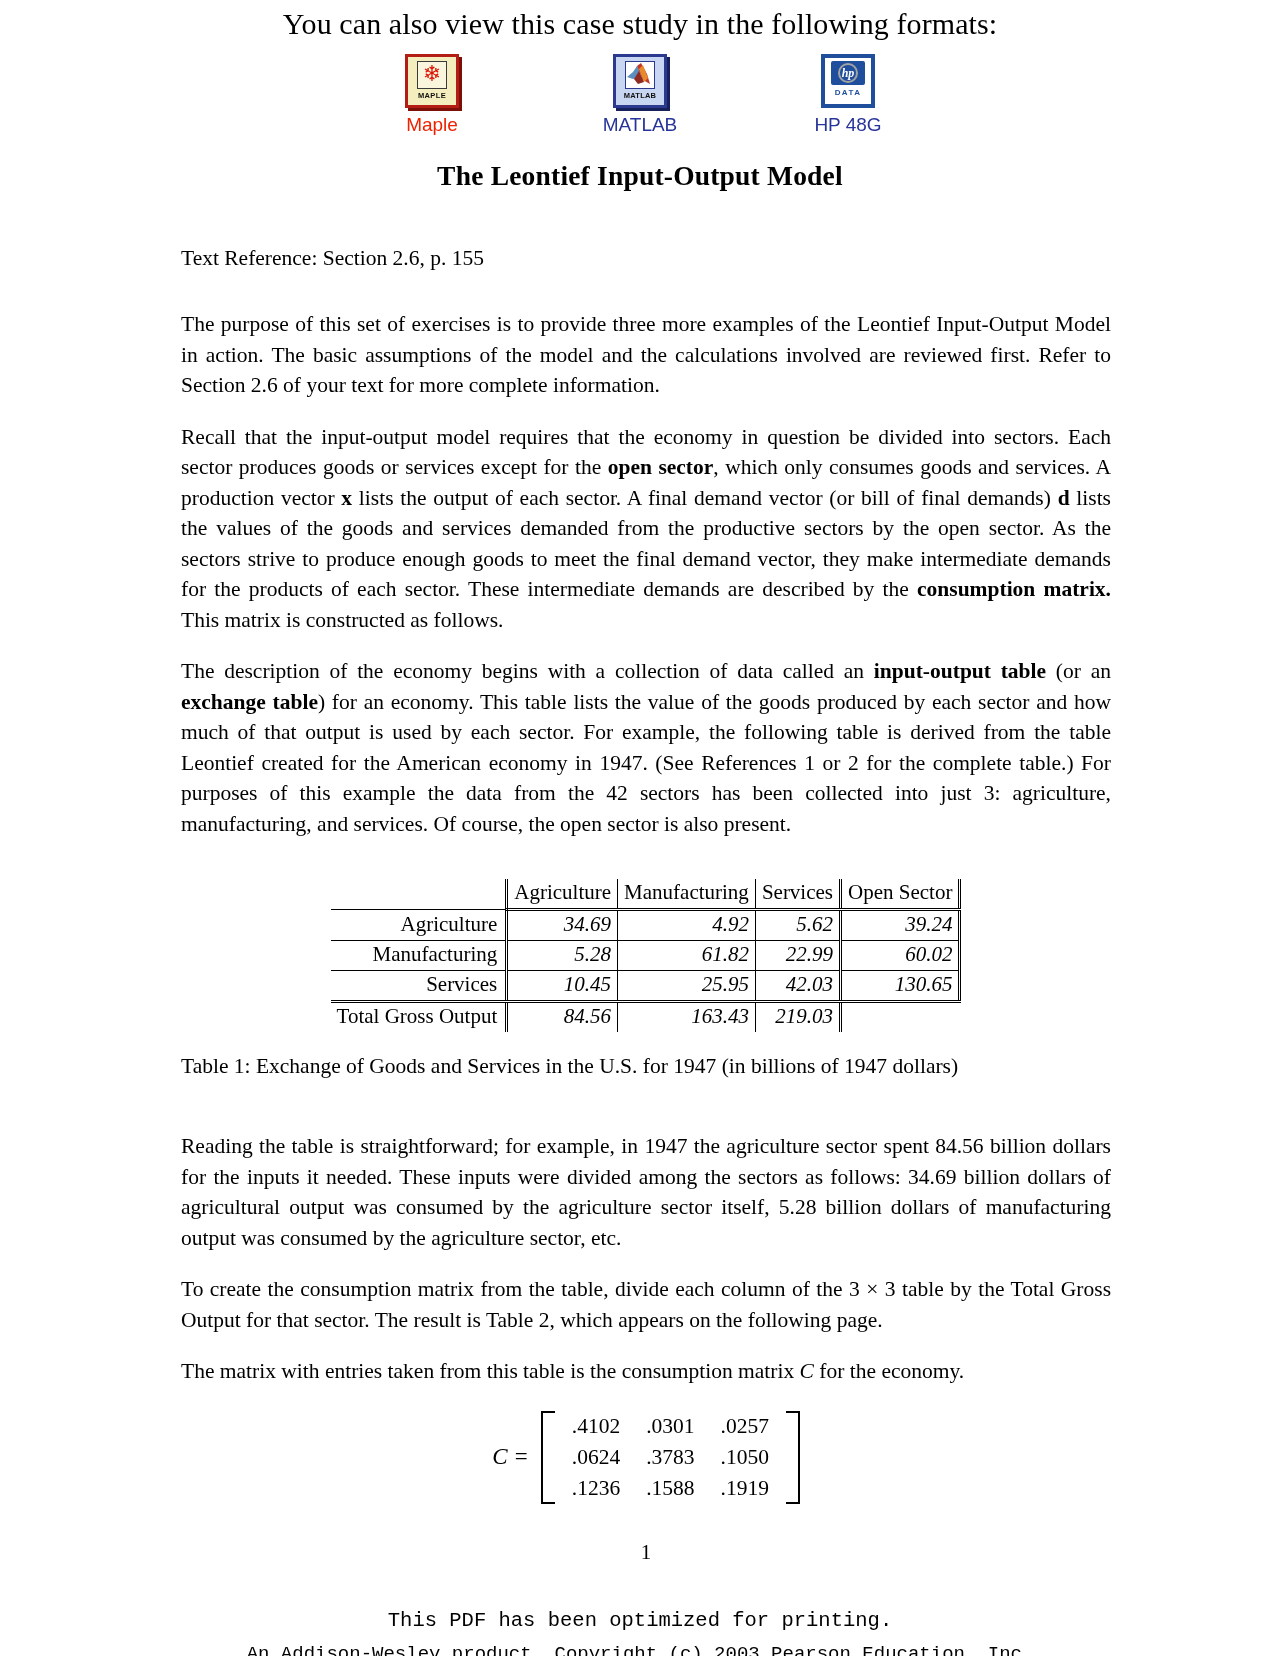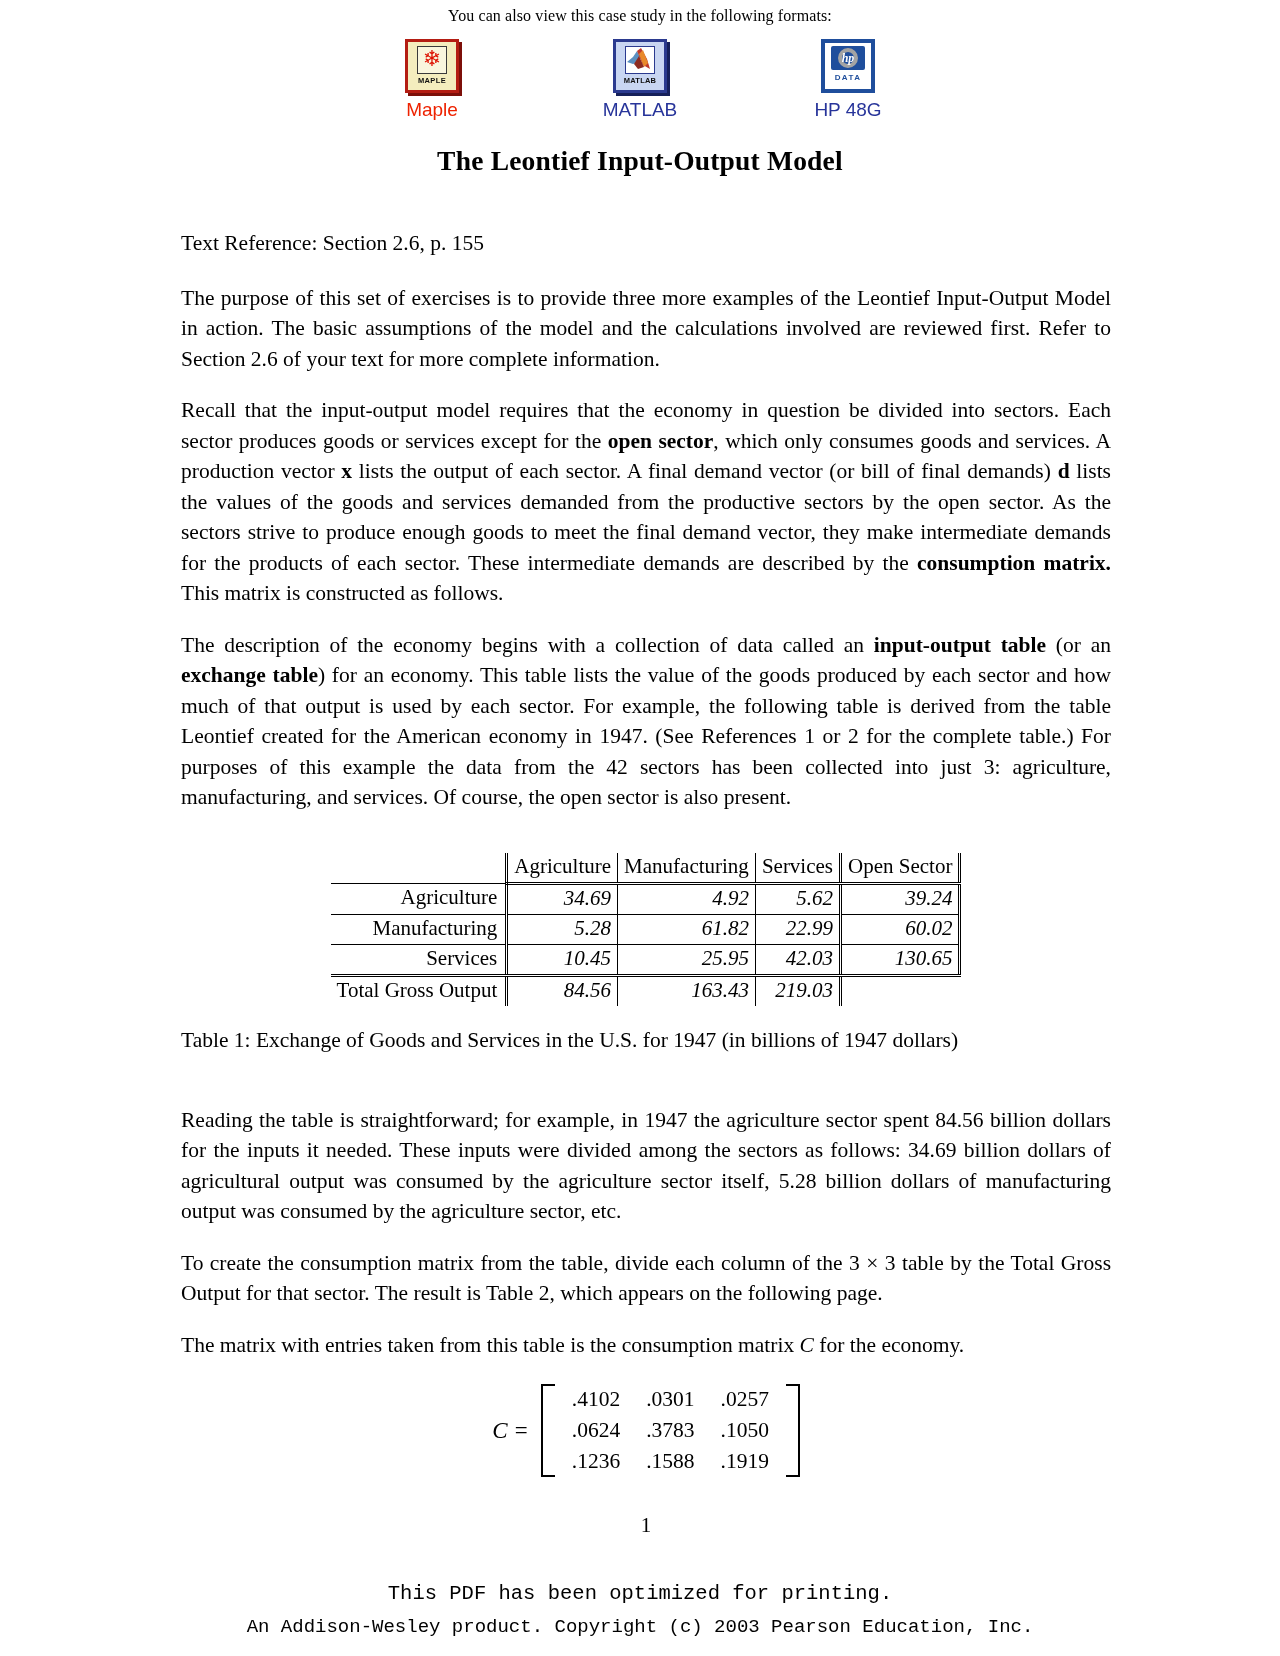--- a/index.html
+++ b/index.html
@@ -19,21 +19,21 @@
   .page {
     width: 1280px;
     height: 1656px;
     position: relative;
     box-sizing: border-box;
   }
 
   
   .formats-intro {
     text-align: center;
-    font-size: 16px;
+    font-size: 30px;
     line-height: 1.1;
     padding-top: 7px;
     letter-spacing: 0.1px;
   }
 
   .format-row {
     display: flex;
     justify-content: center;
     align-items: flex-start;
     gap: 78px;
@@ -142,21 +142,21 @@
     margin-top: 3px;
     background: #1f4e9c;
     border-radius: 2px;
     display: flex;
     align-items: center;
     justify-content: center;
   }
   .hp-oval {
     width: 20px; height: 20px;
     border-radius: 50%;
-    border: 4px solid #a3a3a3;
+    border: 2px solid #a3a3a3;
     display: flex;
     align-items: center;
     justify-content: center;
     font-family: "Liberation Serif", serif;
     font-style: italic;
     font-weight: bold;
     font-size: 12px;
     color: #ffffff;
     line-height: 1;
     box-sizing: border-box;
@@ -191,21 +191,21 @@
     font-weight: normal;
     margin-top: 54px;
   }
   p.para {
     font-size: 21.5px;
     line-height: 1.42;
     text-align: justify;
     margin: 21px 0 0 0;
     text-justify: inter-word;
   }
-  p.para.first { margin-top: 27px; }
+  p.para.first { margin-top: 38px; }
   .bold { font-weight: bold; }
   .mathvar { font-family: "Liberation Serif", serif; font-weight: bold; }
   .mathital { font-style: italic; }
 
   
   .table-wrap {
     margin-top: 40px;
     display: flex;
     justify-content: center;
   }

